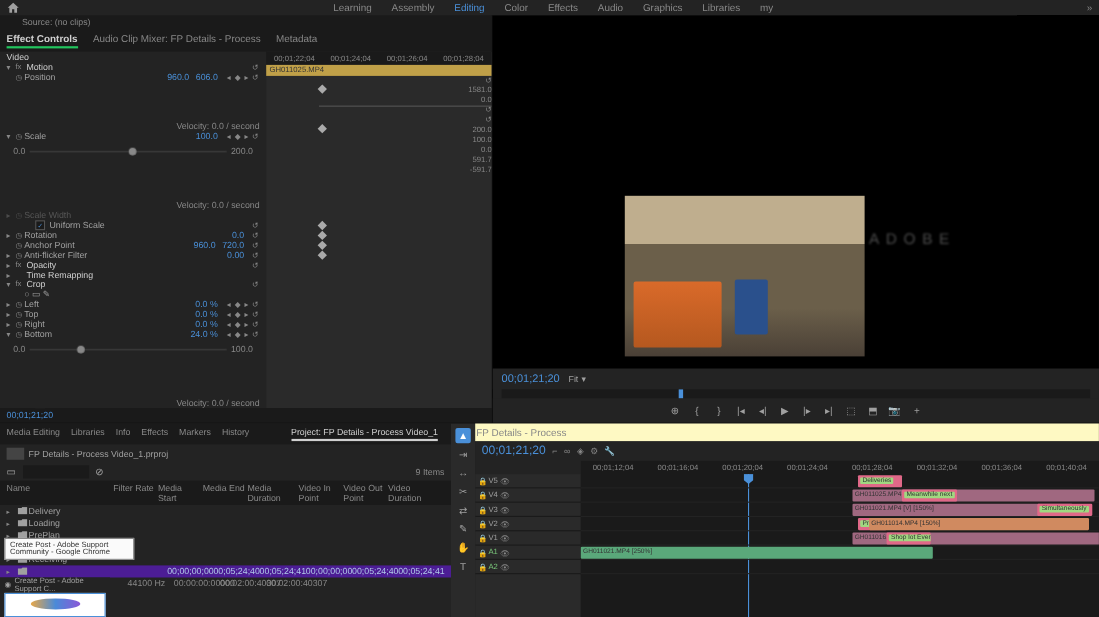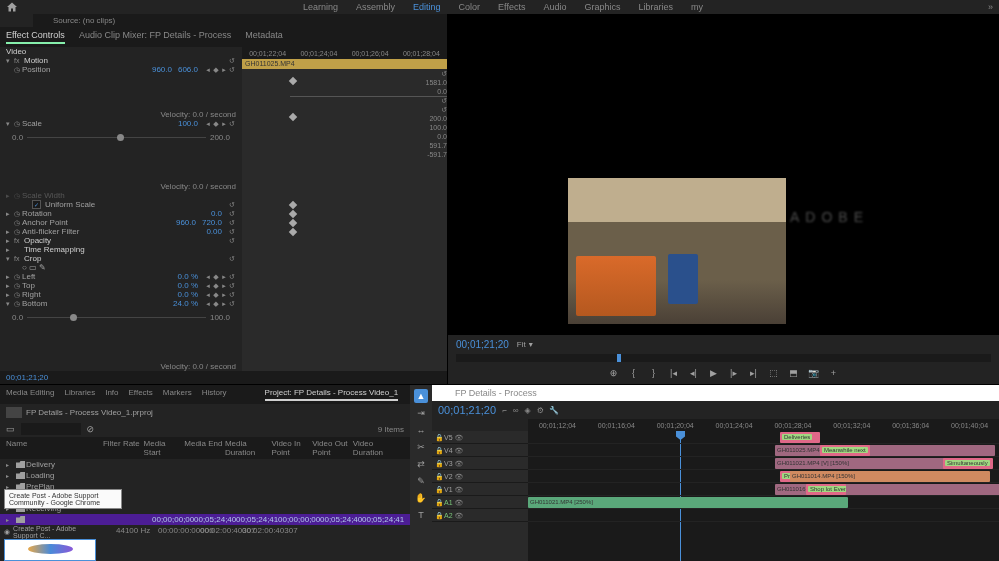--- a/index.html
+++ b/index.html
@@ -9,22 +9,22 @@
 .workspace-tabs { flex:1; display:flex; justify-content:center; gap:18px; }
 .workspace-tabs span { color:#888; cursor:pointer; }
 .workspace-tabs span.active { color:#4a90d9; }
 .chev { color:#888; margin-left:auto; }
 
 .upper { display:flex; height:370px; }
 
 .left-col { width:448px; display:flex; flex-direction:column; background:#232323; border-right:1px solid #000; }
 .panel-tabs { display:flex; gap:14px; padding:3px 6px; background:#1a1a1a; font-size:9px; }
 .panel-tabs span { color:#888; cursor:pointer; padding-bottom:2px; }
-.panel-tabs span.active { color:#d0d0d0; border-bottom:2px solid #86efac; }
-.hdr-row { display:flex; background:#1a1a1a; padding:2px 20px; font-size:8px; color:#888;margin-left:33px; }
+.panel-tabs span.active { color:#d0d0d0; border-bottom:2px solid #22c55e;font-weight:bold; }
+.hdr-row { display:flex; background:#1a1a1a; padding:2px 20px; font-size:8px; color:#888; }
 .hdr-row a { color:#4a90d9; text-decoration:none; }
 .ec-body { flex:1; display:flex; background:#232323; overflow:hidden; }
 .ec-props { width:242px; overflow-y:auto; font-size:8px; }
 .ec-props::-webkit-scrollbar{width:0}
 .ec-tl { flex:1; background:#2a2a2a; position:relative; }
 .ec-tl-ruler { height:12px; background:#1a1a1a; display:flex; font-size:7px; color:#888; align-items:center; }
 .ec-tl-ruler span { flex:1; text-align:center; }
 .ec-tl-clip { height:10px; background:#c0a048; margin:0; color:#333; font-size:7px; padding-left:3px; line-height:10px; }
 .prop-row { display:flex; align-items:center; height:9px; padding:0 6px; }
 .prop-row .tw { width:8px; color:#888; font-size:7px; }
@@ -88,21 +88,21 @@
 .proj-row .nm{width:90px}
 .proj-row span.c{width:42px;color:#888}
 .proj-row.sel{background:#4c1d95;color:#fff}
 .proj-row.sel span.c{color:#b0c8e8}
 
 .tool-col { width:22px; background:#2a2a2a; display:flex; flex-direction:column; align-items:center; gap:3px; padding:4px 0; }
 .tool-col .t { width:14px; height:14px; display:flex; align-items:center; justify-content:center; color:#a0a0a0; font-size:9px; cursor:pointer; }
 .tool-col .t.active { background:#4a90d9; color:#fff; border-radius:2px; }
 
 .tl-panel { flex:1; background:#232323; display:flex; flex-direction:column; }
-.tl-hdr { background:#ffffff; padding:3px 23px; font-size:9px; color:#888; }
+.tl-hdr { background:#fef9c3; padding:3px 1px; font-size:9px; color:#888; }
 .tl-top { display:flex; align-items:center; padding:3px 6px; gap:6px; }
 .tl-tc { color:#4a90d9; font-size:11px; }
 .tl-opts { display:flex; gap:6px; font-size:8px; color:#888; }
 .tl-opts .o{cursor:pointer}
 .tl-ruler { height:12px; background:#1a1a1a; margin-left:96px; display:flex; font-size:7px; color:#888; align-items:center; position:relative; }
 .tl-ruler span{flex:1;text-align:center}
 .tl-playhead { position:absolute; top:0; bottom:0; width:1px; background:#4a90d9; left:248px; }
 .tl-playhead::before { content:""; position:absolute; top:0; left:-4px; width:9px; height:9px; background:#4a90d9; clip-path:polygon(0 0,100% 0,100% 60%,50% 100%,0 60%); }
 .tl-tracks { flex:1; display:flex; overflow:hidden; position:relative; }
 .tl-track-hdrs { width:96px; background:#2a2a2a; }

